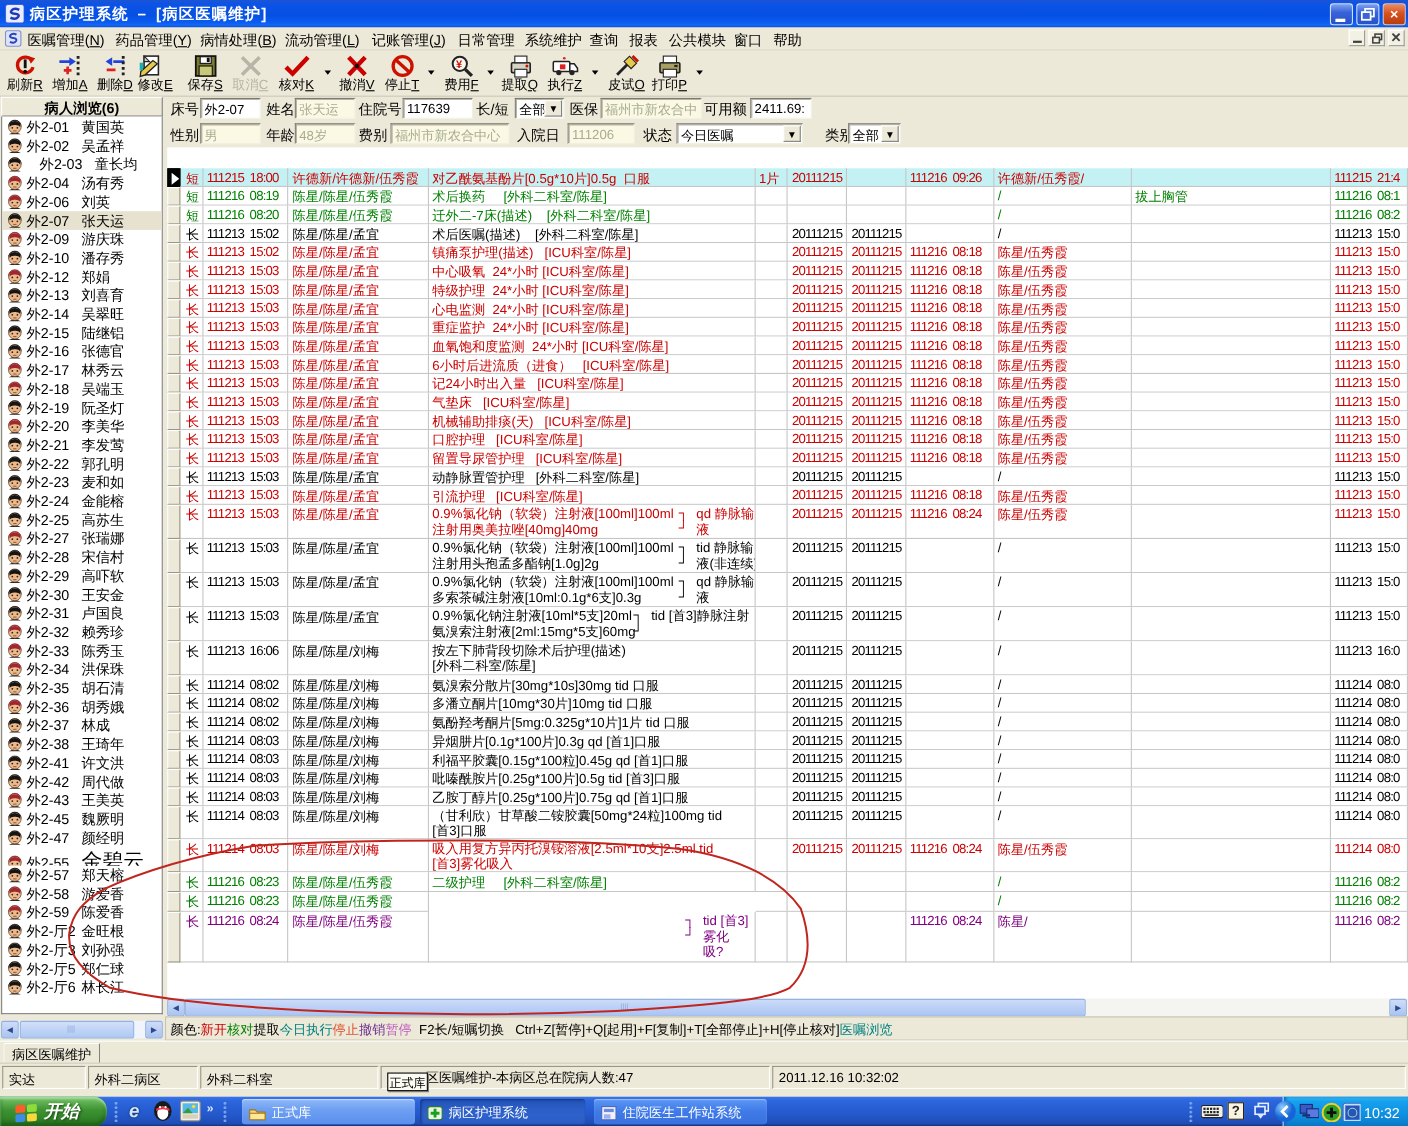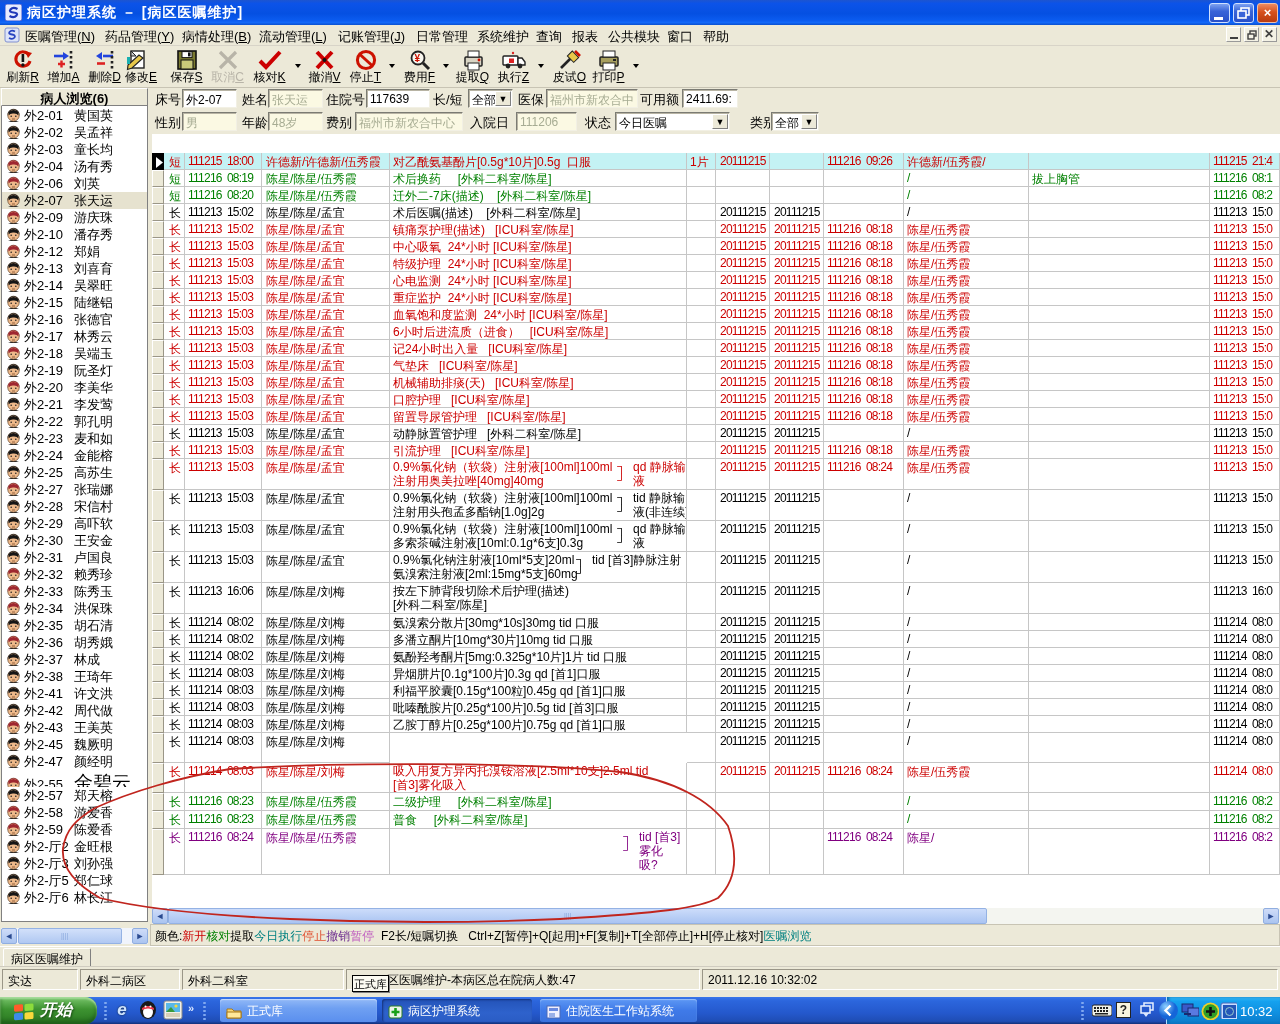--- a/index.html
+++ b/index.html
@@ -208,21 +208,21 @@
           <path d="M6 11 h3" stroke="#7a4a28" stroke-width="0.8"></path>
         </svg><span style="font-size:13px;display:inline-block;min-width:46px;margin-left:3px;margin-right:4px">外2-02</span><span style="font-size:13px">吴孟祥</span></div>
 <div class="abs nw" style="left:0;top:35px;width:145px;height:17px;padding-left:4px"><svg width="15" height="15" style="vertical-align:-3px">
           <path d="M2 14 Q7.5 10.8 13 14 Z" fill="#2a2a2a"></path>
           <ellipse cx="7.5" cy="7.2" rx="5.8" ry="6" fill="#eeb98a" stroke="#4a3018" stroke-width="0.6"></ellipse>
           <path d="M1.7 7.8 A5.8 6 0 0 1 13.3 7.8 L13.3 5.6 Q12 1.2 7.5 1.2 Q3 1.2 1.7 5.6 Z" fill="#151515"></path>
           <path d="M2.6 7.5 Q4 5.4 7.5 5.6 Q11 5.4 12.4 7.5 L12.4 4 Q10 2 7.5 2 Q5 2 2.6 4 Z" fill="#151515"></path>
           <circle cx="5.2" cy="8.2" r="0.8" fill="#222"></circle>
           <circle cx="9.8" cy="8.2" r="0.8" fill="#222"></circle>
           <path d="M6 11 h3" stroke="#7a4a28" stroke-width="0.8"></path>
-        </svg><span style="font-size:13px;display:inline-block;min-width:46px;margin-left:3px;margin-right:4px">外2-03</span><span style="font-size:13px">童长均</span></div>
+        </svg><span style="font-size:13px;display:inline-block;min-width:46px;margin-left:15px;margin-right:4px">外2-03</span><span style="font-size:13px">童长均</span></div>
 <div class="abs nw" style="left:0;top:52px;width:145px;height:17px;padding-left:4px"><svg width="15" height="15" style="vertical-align:-3px">
           <path d="M2 14 Q7.5 10.8 13 14 Z" fill="#2a2a2a"></path>
           <ellipse cx="7.5" cy="7.2" rx="5.8" ry="6" fill="#eeb98a" stroke="#4a3018" stroke-width="0.6"></ellipse>
           <path d="M1.7 7.8 A5.8 6 0 0 1 13.3 7.8 L13.3 5.6 Q12 1.2 7.5 1.2 Q3 1.2 1.7 5.6 Z" fill="#9e2730"></path>
           <path d="M2.6 7.5 Q4 5.4 7.5 5.6 Q11 5.4 12.4 7.5 L12.4 4 Q10 2 7.5 2 Q5 2 2.6 4 Z" fill="#9e2730"></path>
           <circle cx="5.2" cy="8.2" r="0.8" fill="#222"></circle>
           <circle cx="9.8" cy="8.2" r="0.8" fill="#222"></circle>
           <path d="M6 11 h3" stroke="#7a4a28" stroke-width="0.8"></path>
         </svg><span style="font-size:13px;display:inline-block;min-width:46px;margin-left:3px;margin-right:4px">外2-04</span><span style="font-size:13px">汤有秀</span></div>
 <div class="abs nw" style="left:0;top:69px;width:145px;height:17px;padding-left:4px"><svg width="15" height="15" style="vertical-align:-3px">
@@ -1104,20 +1104,23 @@
 <div class="cell c8" style="padding-left:3px;"></div>
 <div class="cell c9" style="padding-left:3px;">/</div>
 <div class="cell c10" style="padding-left:3px;"></div>
 <div class="cell c11" style="padding-left:3px;">111214&nbsp;&nbsp;08:0</div>
 </div>
 <div class="tr" style="top:599px;height:30px;color:#000000;">
 <div class="cell c0"></div>
 <div class="cell c1" style="padding-left:5px">长</div>
 <div class="cell c2">111214&nbsp;&nbsp;08:03</div>
 <div class="cell c3" style="padding-left:4px">陈星/陈星/刘梅</div>
+<div class="cell c4" style="white-space:normal">
+        <div style="position:absolute;left:3px;top:1px;line-height:14px;white-space:nowrap">（甘利欣）甘草酸二铵胶囊[50mg*24粒]100mg tid<br>[首3]口服</div>
+      </div>
 <div class="cell c5" style="padding-left:3px;"></div>
 <div class="cell c6" style="padding-left:4px;">20111215</div>
 <div class="cell c7" style="padding-left:4px;">20111215</div>
 <div class="cell c8" style="padding-left:3px;"></div>
 <div class="cell c9" style="padding-left:3px;">/</div>
 <div class="cell c10" style="padding-left:3px;"></div>
 <div class="cell c11" style="padding-left:3px;">111214&nbsp;&nbsp;08:0</div>
 </div>
 <div class="tr" style="top:629px;height:30px;color:#cc0000;">
 <div class="cell c0"></div>
@@ -1147,21 +1150,20 @@
 <div class="cell c8" style="padding-left:3px;"></div>
 <div class="cell c9" style="padding-left:3px;">/</div>
 <div class="cell c10" style="padding-left:3px;"></div>
 <div class="cell c11" style="padding-left:3px;">111216&nbsp;&nbsp;08:2</div>
 </div>
 <div class="tr" style="top:677px;height:18px;color:#008000;">
 <div class="cell c0"></div>
 <div class="cell c1" style="padding-left:5px">长</div>
 <div class="cell c2">111216&nbsp;&nbsp;08:23</div>
 <div class="cell c3" style="padding-left:4px">陈星/陈星/伍秀霞</div>
-<div class="cell c4">普食&nbsp;&nbsp;&nbsp;&nbsp;&nbsp;[外科二科室/陈星]</div>
 <div class="cell c5" style="padding-left:3px;"></div>
 <div class="cell c6" style="padding-left:4px;"></div>
 <div class="cell c7" style="padding-left:4px;"></div>
 <div class="cell c8" style="padding-left:3px;"></div>
 <div class="cell c9" style="padding-left:3px;">/</div>
 <div class="cell c10" style="padding-left:3px;"></div>
 <div class="cell c11" style="padding-left:3px;">111216&nbsp;&nbsp;08:2</div>
 </div>
 <div class="tr" style="top:695px;height:46px;color:#800080;">
 <div class="cell c0"></div>

